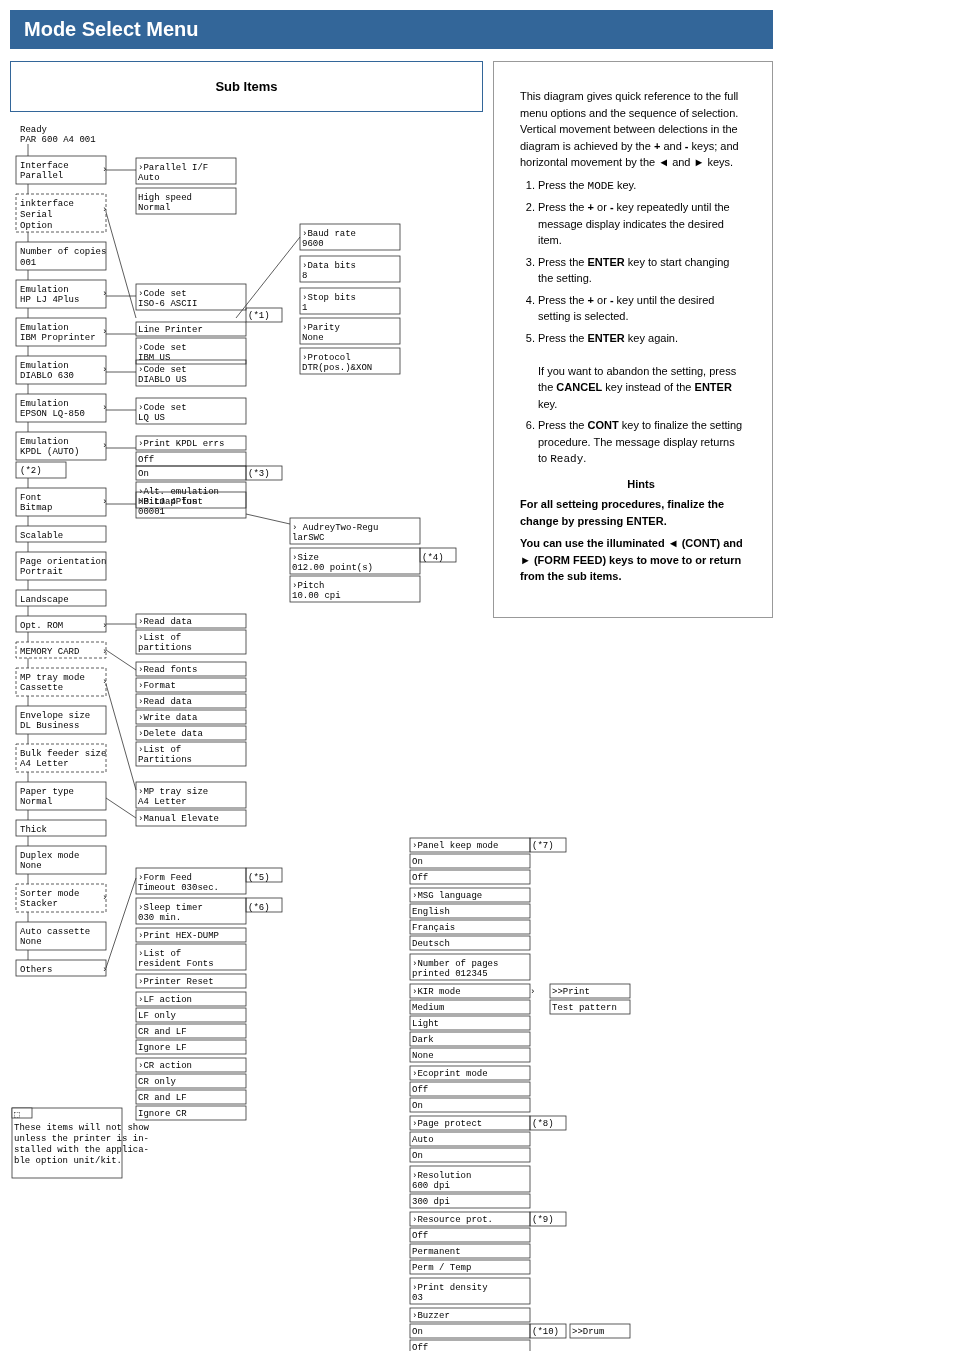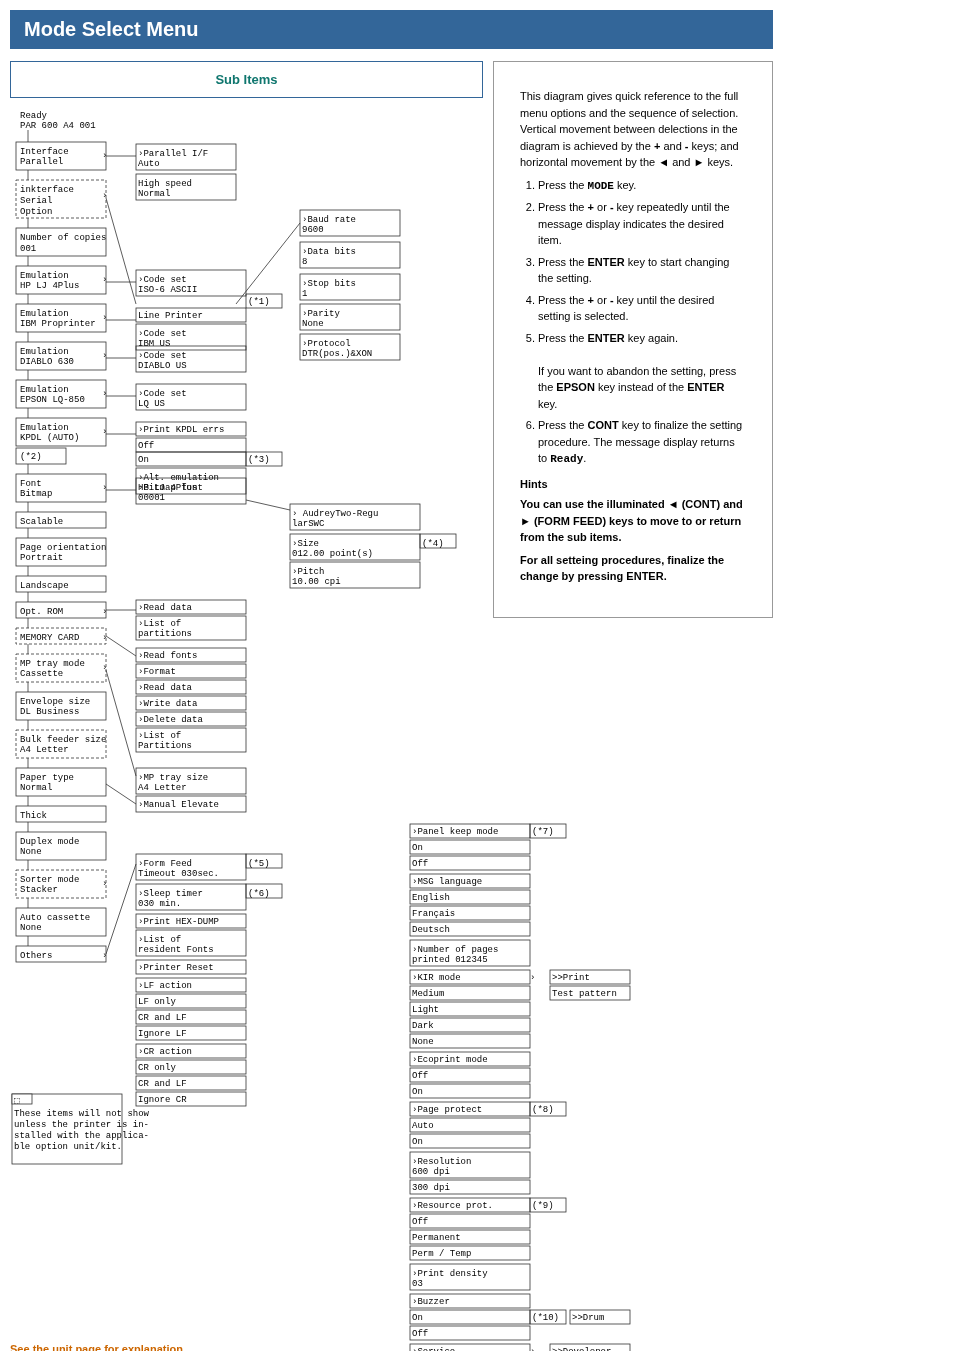--- a/index.html
+++ b/index.html
@@ -32,46 +32,46 @@
       display: flex;
       gap: 10px;
     }
     .diagram-area {
       flex: 1;
       min-width: 0;
     }
     .sub-items-label {
       text-align: center;
       font-weight: bold;
-      color: #0f766e;
+      color: #000000;
       font-family: Arial, sans-serif;
       font-size: 13px;
       border: 1px solid #336699;
-      padding: 10px;
+      padding: 17px;
       margin-bottom: 6px;
     }
     .right-panel {
       width: 280px;
       flex-shrink: 0;
       font-family: Arial, sans-serif;
       font-size: 11px;
     }
     .right-panel-box {
       border: 1px solid #999;
       padding: 26px;
       font-size: 11px;
       line-height: 1.5;
     }
     .right-panel-box p { margin-bottom: 6px; }
     .right-panel-box ol { padding-left: 18px; margin-bottom: 6px; }
     .right-panel-box ol li { margin-bottom: 5px; }
-    .right-panel-box .hints-title { font-weight: bold; margin: 8px 0 4px 0; }
+    .right-panel-box .hints-title { font-weight: bold; margin: 8px 0 4px 16px; text-align: center; }
     .right-panel-box .hints-text { margin-bottom: 6px; }
     .right-panel-box b { font-weight: bold; }
-    code { font-family: 'Courier New', monospace; font-weight: bold; }
+    code { font-family: 'Courier New', monospace; font-weight: normal; }
     .see-next {
       color: #cc6600;
       font-weight: bold;
       font-family: Arial, sans-serif;
       font-size: 11px;
       margin-top: 6px;
     }
 
     svg text {
       font-family: 'Courier New', Courier, monospace;
@@ -507,23 +507,23 @@
 
     <div class="right-panel">
       <div class="right-panel-box">
         <p>This diagram gives quick reference to the full menu options and the sequence of selection. Vertical movement between delections in the diagram is achieved by the <b>+</b> and <b>-</b> keys; and horizontal movement by the <b>◄</b> and <b>►</b> keys.</p>
         <ol>
           <li>Press the <code>MODE</code> key.</li>
           <li>Press the <b>+</b> or <b>-</b> key repeatedly until the message display indicates the desired item.</li>
           <li>Press the <b>ENTER</b> key to start changing the setting.</li>
           <li>Press the <b>+</b> or <b>-</b> key until the desired setting is selected.</li>
           <li>Press the <b>ENTER</b> key again.
-            <br><br>If you want to abandon the setting, press the <b>EPSON</b> key instead of the <b>ENTER</b> key.
+            <br><br>If you want to abandon the setting, press the <b>CANCEL</b> key instead of the <b>ENTER</b> key.
           </li>
           <li>Press the <b>CONT</b> key to finalize the setting procedure. The message display returns to <code>Ready</code>.</li>
         </ol>
         <div class="hints-title">Hints</div>
+        <p class="hints-text"><b>For all setteing procedures, finalize the change by pressing ENTER.</b></p>
         <p class="hints-text"><b>You can use the illuminated ◄ (CONT) and ► (FORM FEED) keys to move to or return from the sub items.</b></p>
-        <p class="hints-text"><b>For all setteing procedures, finalize the change by pressing ENTER.</b></p>
       </div>
     </div>
   </div>
 </div>
 
 </body></html>

